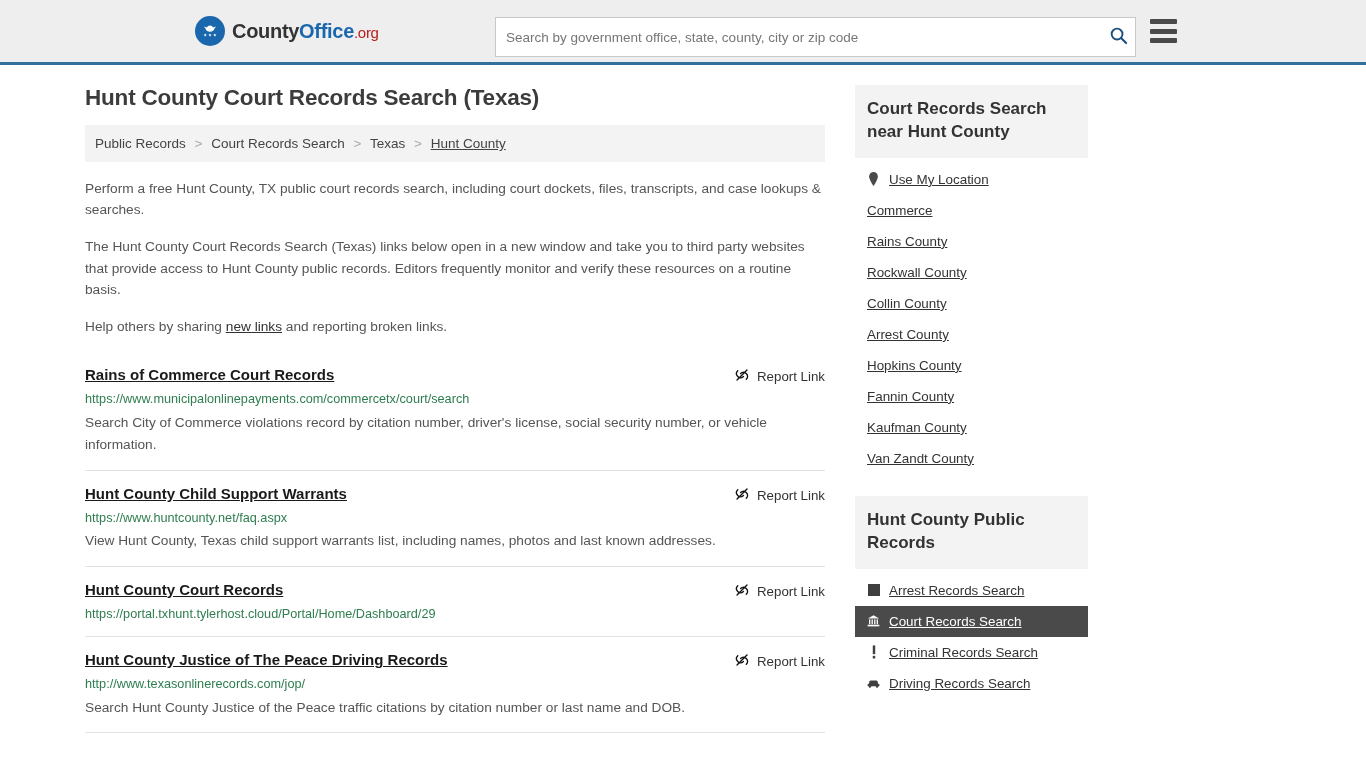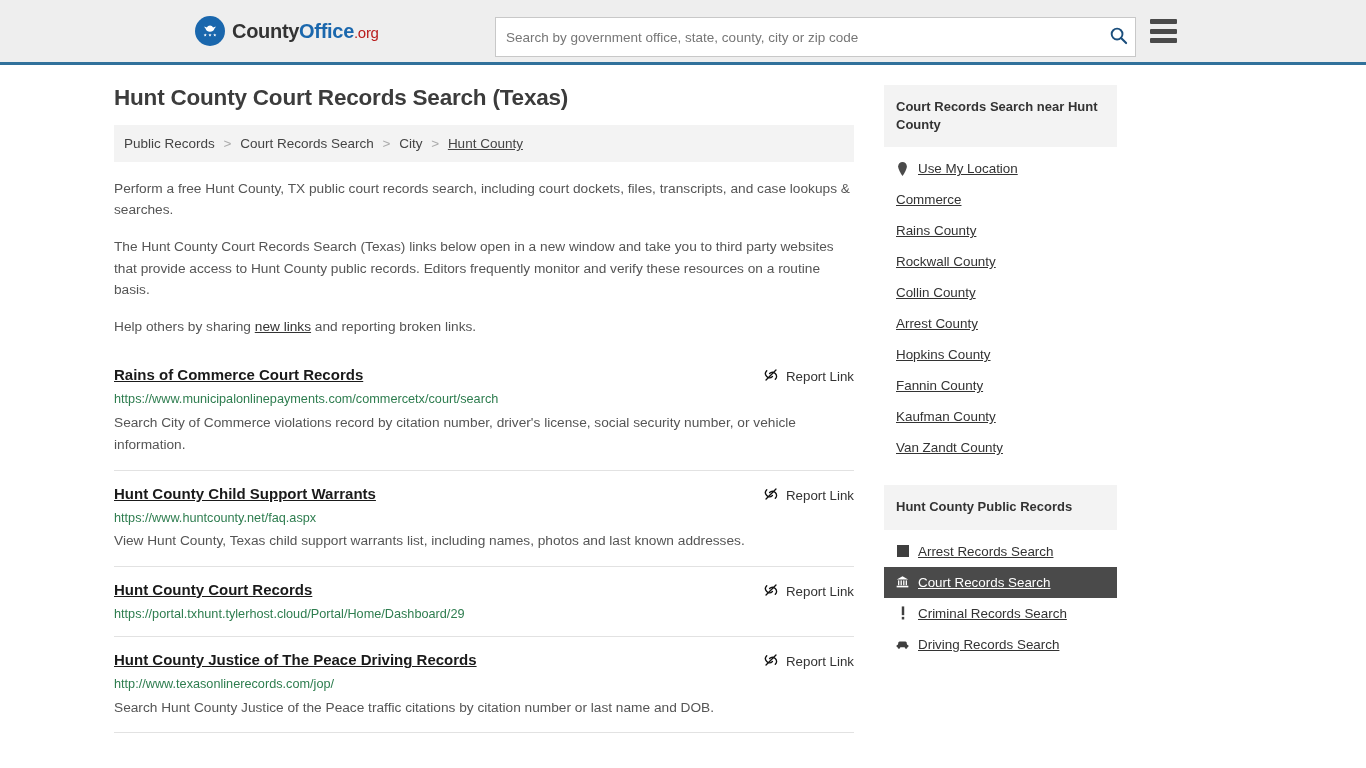--- a/index.html
+++ b/index.html
@@ -89,21 +89,21 @@
   .hamburger span {
     display: block;
     height: 5px;
     background: #4a4a4a;
     border-radius: 1px;
   }
 
   
   .page {
     width: 1116px;
-    padding: 0 114px;
+    padding: 0 85px;
     position: relative;
   }
   .columns {
     display: flex;
     gap: 30px;
     padding-top: 20px;
   }
   .main-col { width: 740px; flex: none; }
   .side-col { width: 233px; flex: none; }
 
@@ -187,21 +187,21 @@
     color: #555;
     line-height: 1.62;
     margin-top: 3px;
   }
 
   
   .side-box { margin-bottom: 4px; }
   .side-head {
     background: #f3f3f3;
     padding: 13px 12px 14px 12px;
-    font-size: 13px;
+    font-size: 17px;
     font-weight: bold;
     color: #333;
     line-height: 1.35;
   }
   .side-list { padding: 6px 0 0 0; }
   .side-item {
     display: flex;
     align-items: center;
     gap: 9px;
     padding: 8px 12px;
@@ -265,21 +265,21 @@
   <div class="columns">
 
     <div class="main-col">
       <h1 class="page-title">Hunt County Court Records Search (Texas)</h1>
 
       <div class="breadcrumb">
         <a href="#">Public Records</a>
         <span class="sep">&gt;</span>
         <a href="#">Court Records Search</a>
         <span class="sep">&gt;</span>
-        <a href="#">City</a>
+        <a href="#">Texas</a>
         <span class="sep">&gt;</span>
         <span class="current">Hunt County</span>
       </div>
 
       <div class="intro">
         <p>Perform a free Hunt County, TX public court records search, including court dockets, files, transcripts, and case lookups &amp; searches.</p>
         <p>The Hunt County Court Records Search (Texas) links below open in a new window and take you to third party websites that provide access to Hunt County public records. Editors frequently monitor and verify these resources on a routine basis.</p>
         <p><span>Help others by sharing </span><a class="inline-link" href="#">new links</a><span> and reporting broken links.</span></p>
       </div>
 

